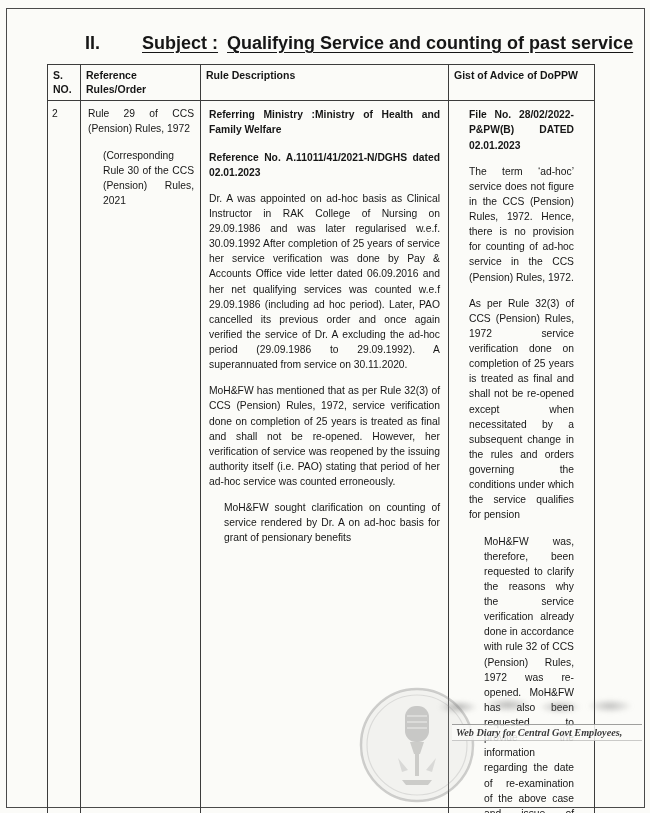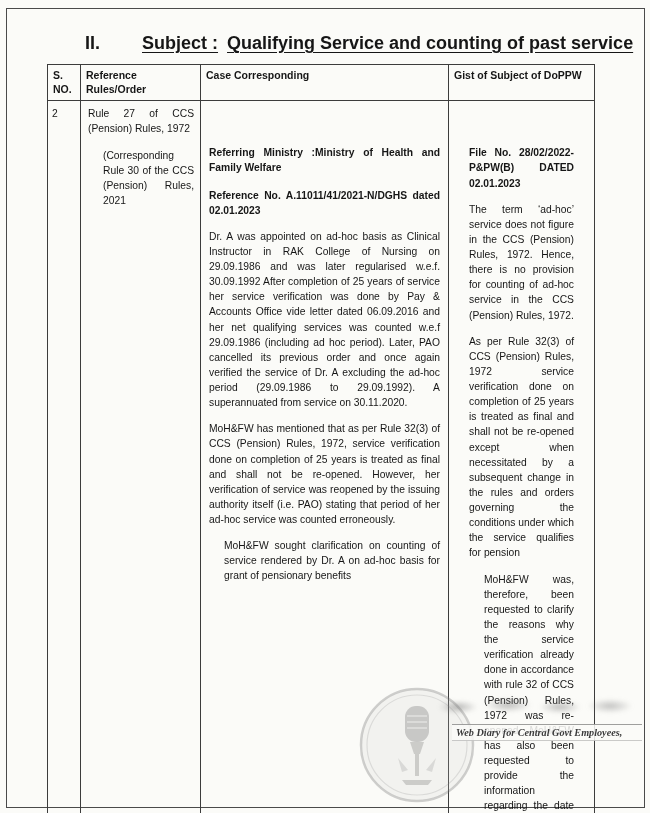--- a/index.html
+++ b/index.html
@@ -41,21 +41,21 @@
     white-space:pre-line;
     line-height:1.35;
   }
   .doc-table td { font-size:10.3px; line-height:1.47; }
   td.sno { padding:5px 4px; height:699px; }
   td.rules { padding:5px 6px 5px 7px; }
   td.case  { padding:6px 8px; }
   td.gist  { padding:6px 20px; }
   .cell p { margin:0 0 11px 0; text-align:justify; }
   .cell p:last-child { margin-bottom:0;margin-left:15px; }
-  .cell p.b { font-weight:bold;margin-top:38px; }
+  .cell p.b { font-weight:bold; }
   td.case p.b + p.b { margin-top:12px; }
   
   .watermark { position:absolute; left:0; top:0; width:518px; height:813px; pointer-events:none; }
   .wm-badge { position:absolute; left:358px; top:684px; opacity:0.55; }
   .wm-script {
     position:absolute; left:438px; top:692px; width:200px; height:28px;
     background:
       radial-gradient(ellipse 28px 9px at 20px 15px, rgba(120,120,120,.55), rgba(120,120,120,0) 70%),
       radial-gradient(ellipse 34px 10px at 70px 13px, rgba(120,120,120,.5), rgba(120,120,120,0) 70%),
       radial-gradient(ellipse 30px 9px at 122px 15px, rgba(120,120,120,.5), rgba(120,120,120,0) 70%),
@@ -93,29 +93,29 @@
         <col class="c2">
         <col class="c3">
         <col class="c4">
       </colgroup>
     <thead>
       <tr>
         <th>S.
 NO.</th>
         <th>Reference
 Rules/Order</th>
-        <th>Case Corresponding</th>
-        <th>Gist of Subject of DoPPW</th>
+        <th>Rule Descriptions</th>
+        <th>Gist of Advice of DoPPW</th>
       </tr>
     </thead>
     <tbody>
       <tr>
         <td class="cell sno">2</td>
         <td class="cell rules">
-          <p>Rule 27 of CCS (Pension) Rules, 1972</p>
+          <p>Rule 29 of CCS (Pension) Rules, 1972</p>
           <p>(Corresponding Rule 30 of the CCS (Pension) Rules, 2021</p>
         </td>
         <td class="cell case">
           <p class="b">Referring Ministry :Ministry of Health and Family Welfare</p>
           <p class="b">Reference No. A.11011/41/2021-N/DGHS dated 02.01.2023</p>
           <p>Dr. A was appointed on ad-hoc basis as Clinical Instructor in RAK College of Nursing on 29.09.1986 and was later regularised w.e.f. 30.09.1992 After completion of 25 years of service her service verification was done by Pay &amp; Accounts Office vide letter dated 06.09.2016 and her net qualifying services was counted w.e.f 29.09.1986 (including ad hoc period). Later, PAO cancelled its previous order and once again verified the service of Dr. A excluding the ad-hoc period (29.09.1986 to 29.09.1992). A superannuated from service on 30.11.2020.</p>
           <p>MoH&amp;FW has mentioned that as per Rule 32(3) of CCS (Pension) Rules, 1972, service verification done on completion of 25 years is treated as final and shall not be re-opened. However, her verification of service was reopened by the issuing authority itself (i.e. PAO) stating that period of her ad-hoc service was counted erroneously.</p>
           <p>MoH&amp;FW sought clarification on counting of service rendered by Dr. A on ad-hoc basis for grant of pensionary benefits</p>
         </td>
         <td class="cell gist">

